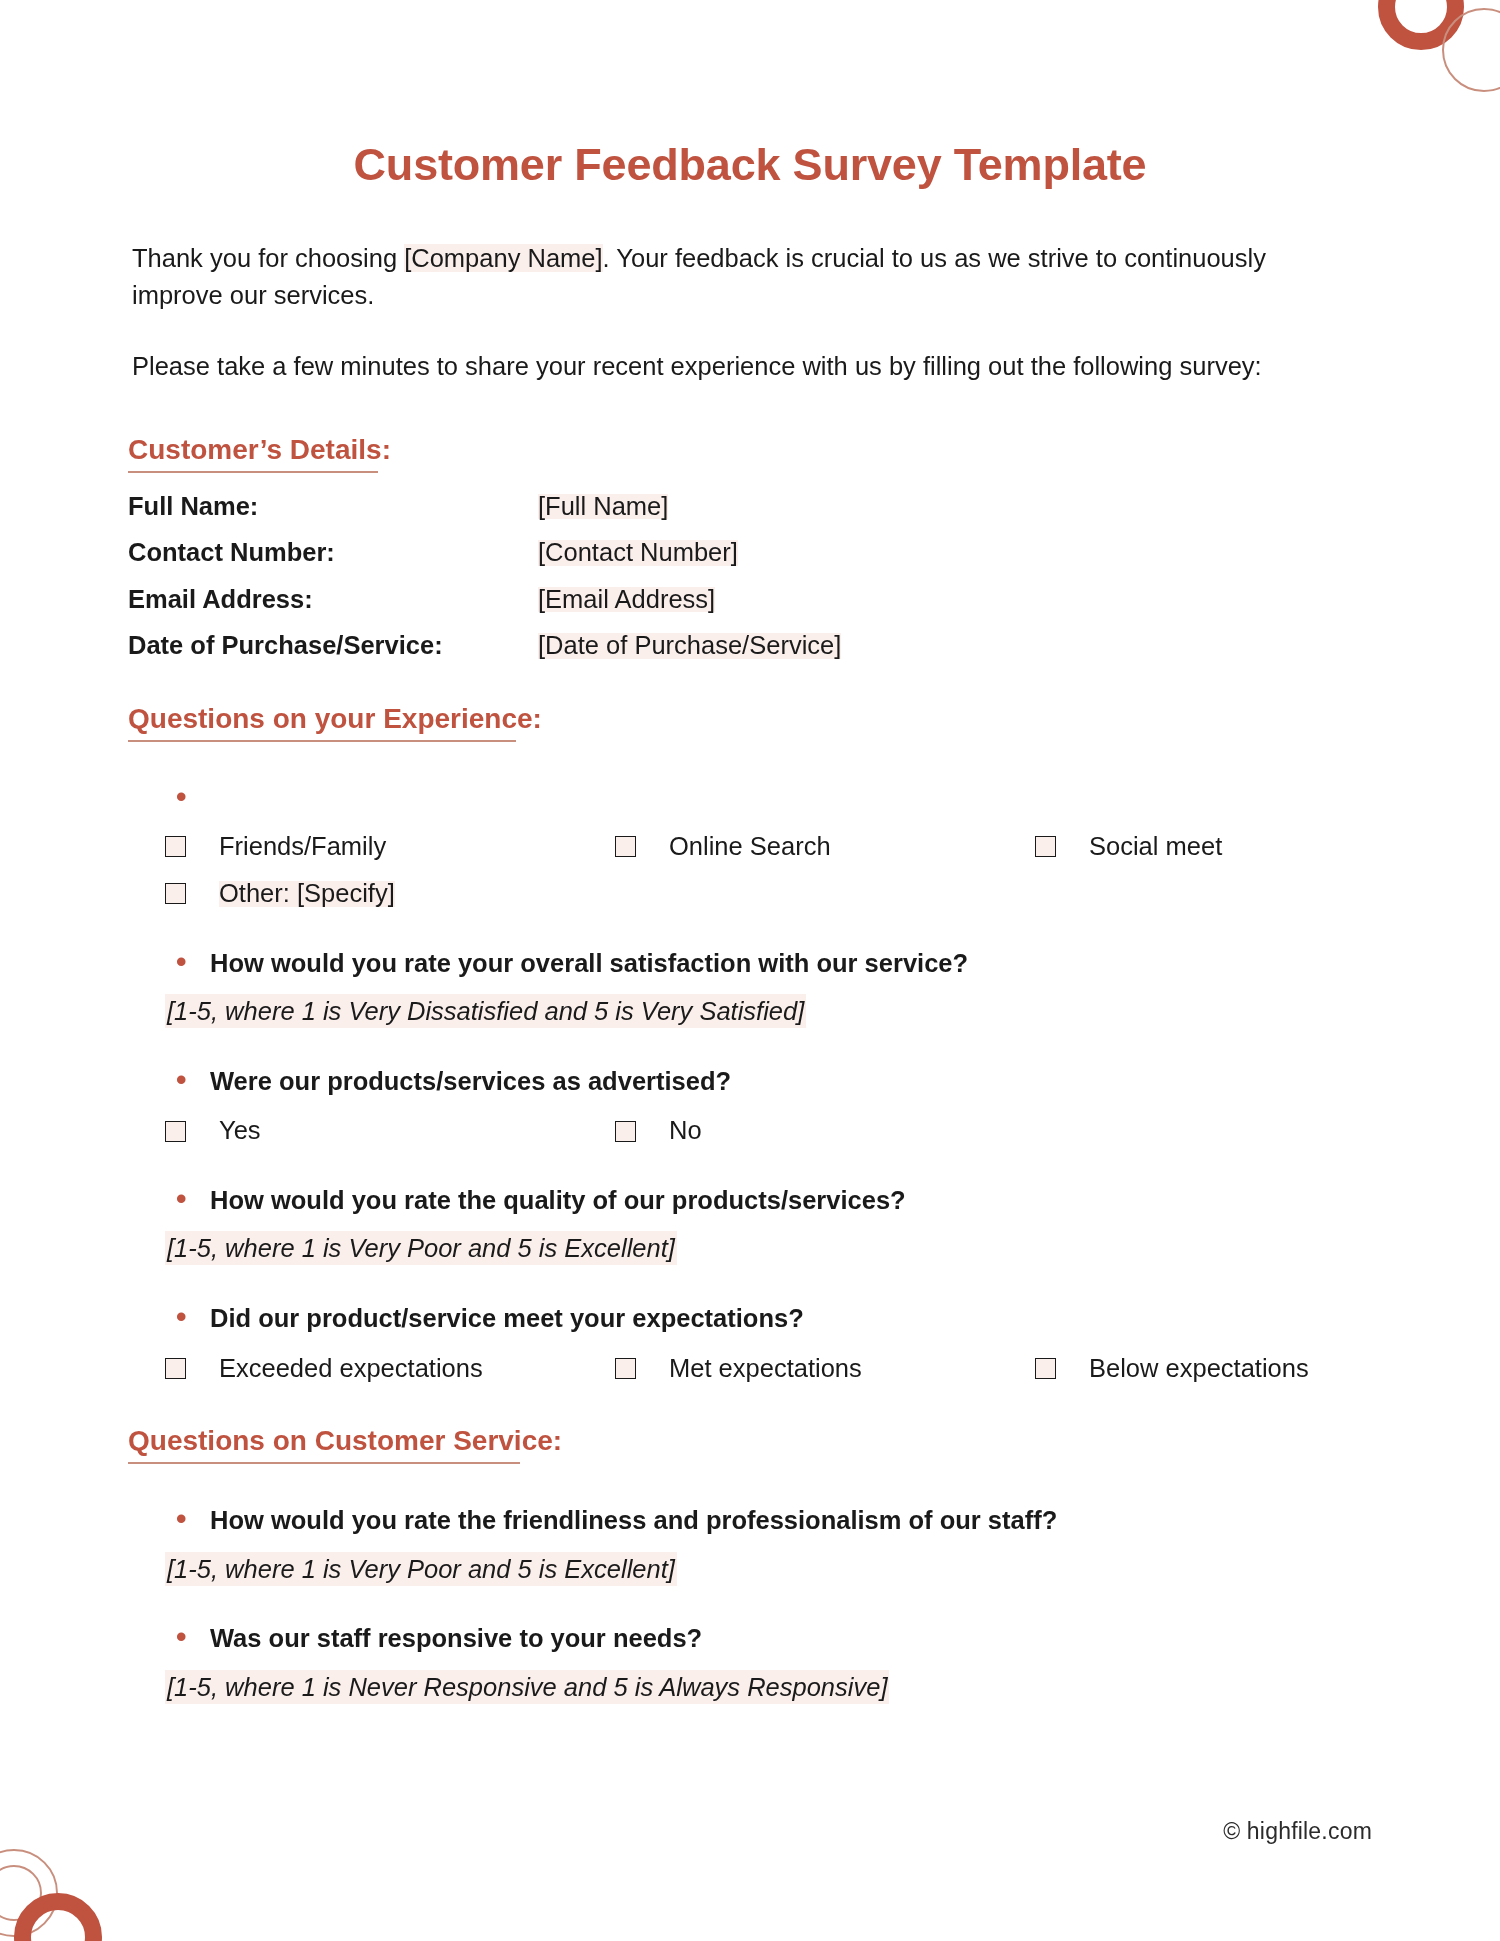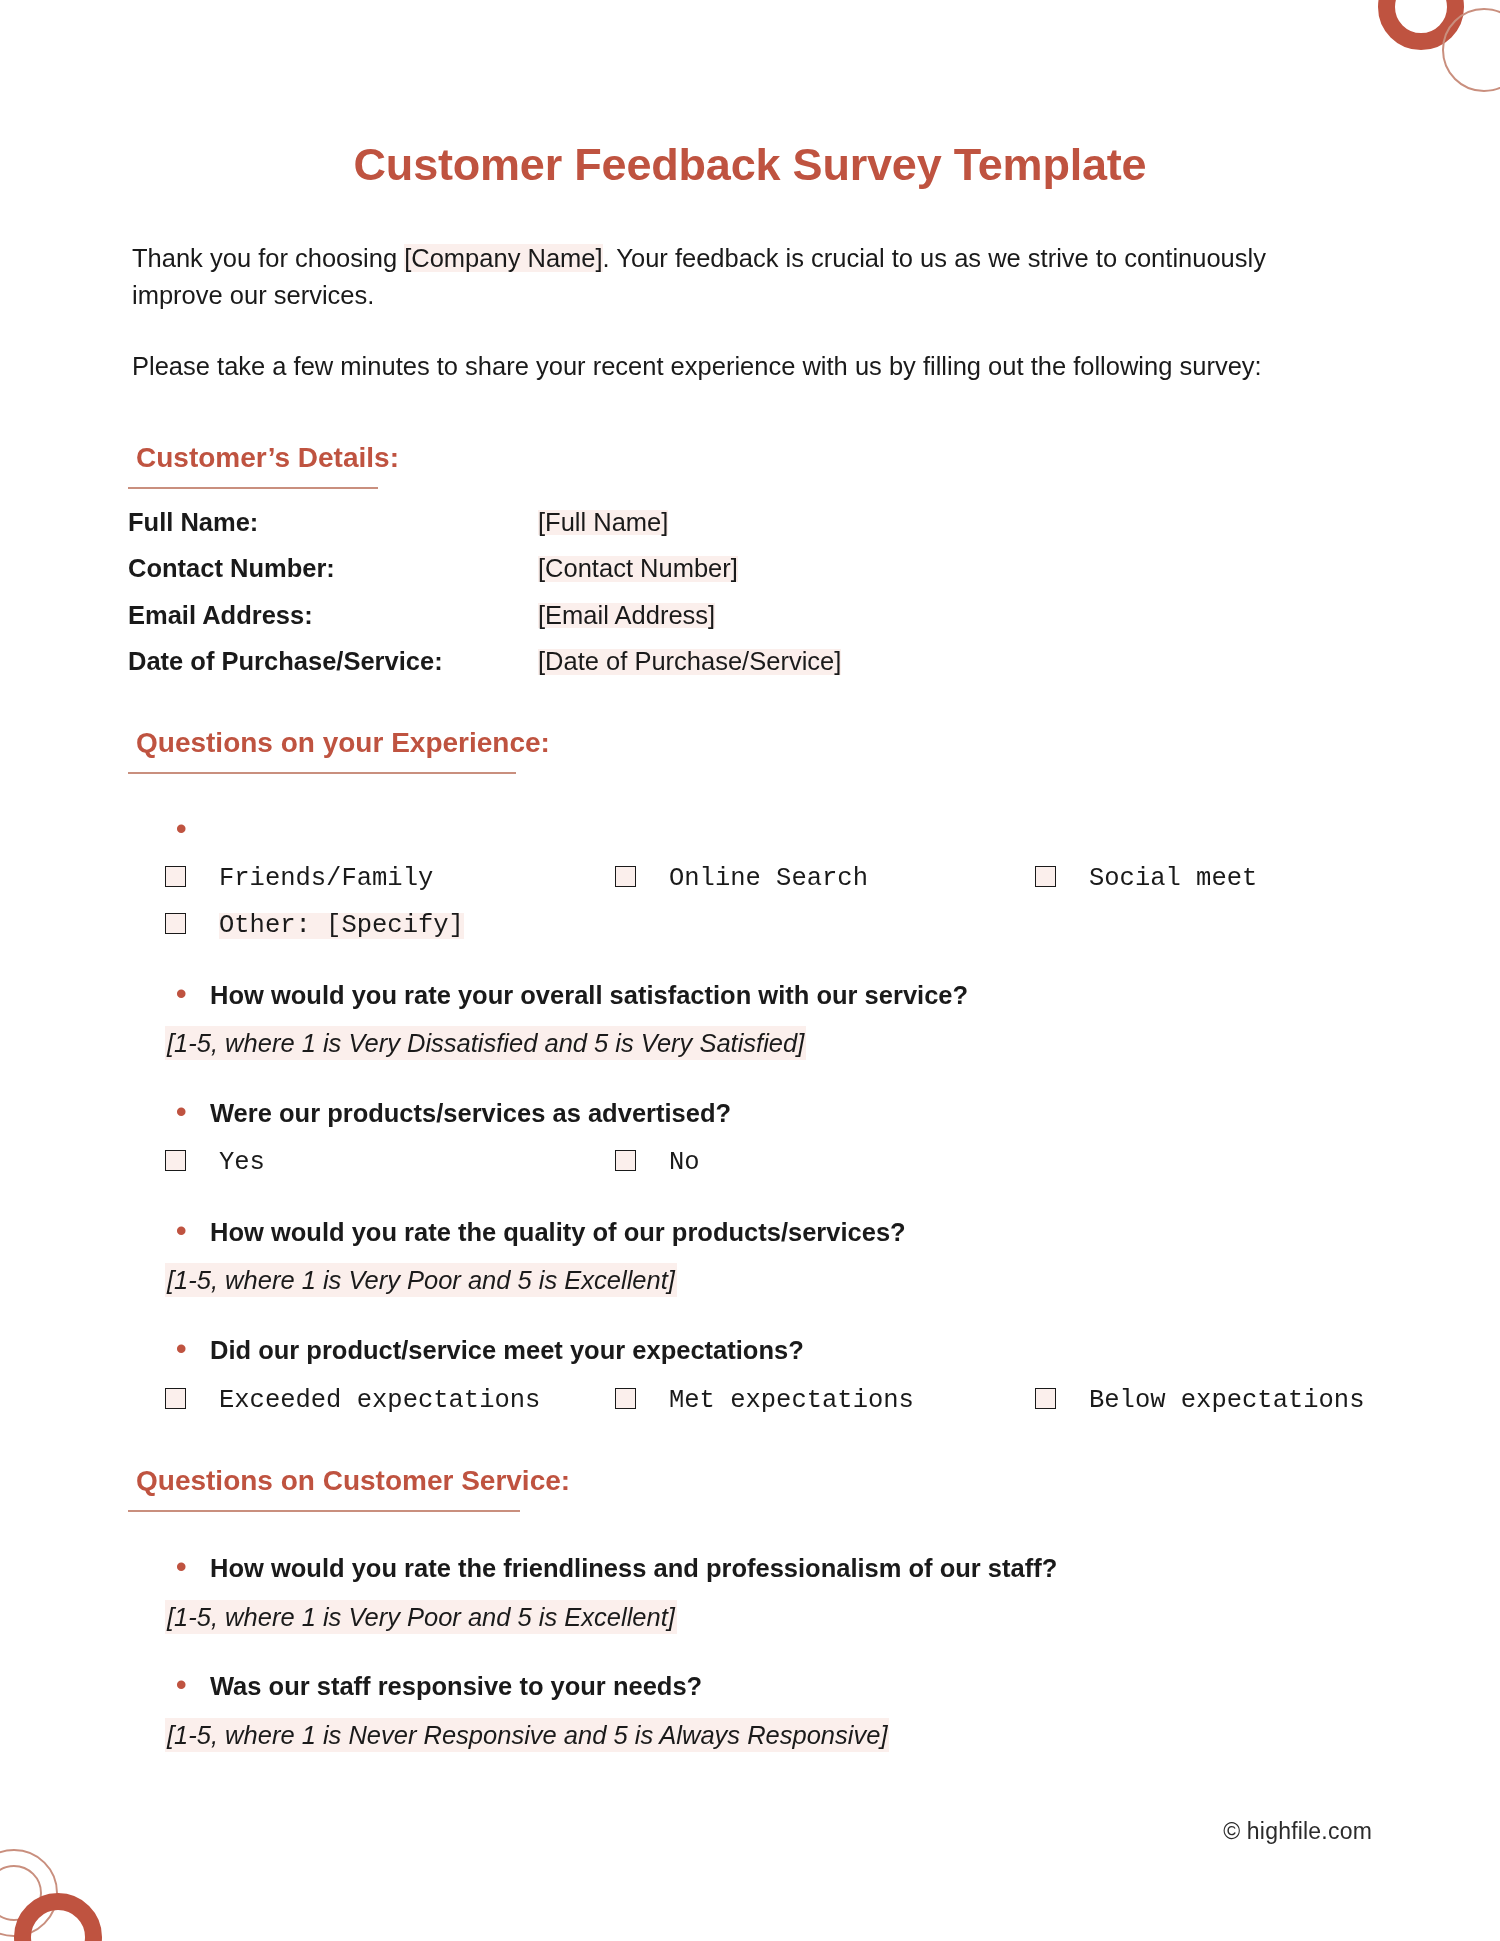--- a/index.html
+++ b/index.html
@@ -65,21 +65,21 @@
   .intro + .intro { padding-top: 29px; }
 
   
   .hl { background: #FBEFEC; }
 
   
   .section-head {
     color: #BF5340;
     font-size: 28px;
     font-weight: bold;
-    margin: 8px;
+    margin: 0;
     padding-top: 44px;
     display: inline-block;
   }
   .section-wrap { padding-left: 0; }
   .section-rule {
     height: 2px;
     background: #C98F7E;
     margin-top: 5px;
     margin-bottom: 0;
   }
@@ -129,21 +129,21 @@
   
   .opt-row {
     display: flex;
     font-size: 25.5px;
     line-height: 1.0;
     padding-top: 22px;
     padding-left: 37px;
   }
   .opt {
     display: flex;
-    font-family: Liberation Mono, monospace;
+    align-items: center;
   }
   .opt.c1 { width: 450px; flex: 0 0 450px; }
   .opt.c2 { width: 420px; flex: 0 0 420px; }
   .opt.c3 { flex: 1; }
   .checkbox {
     width: 21px;
     height: 21px;
     border: 1.6px solid #1a1a1a;
     background: #FBEFEC;
     flex: 0 0 21px;

